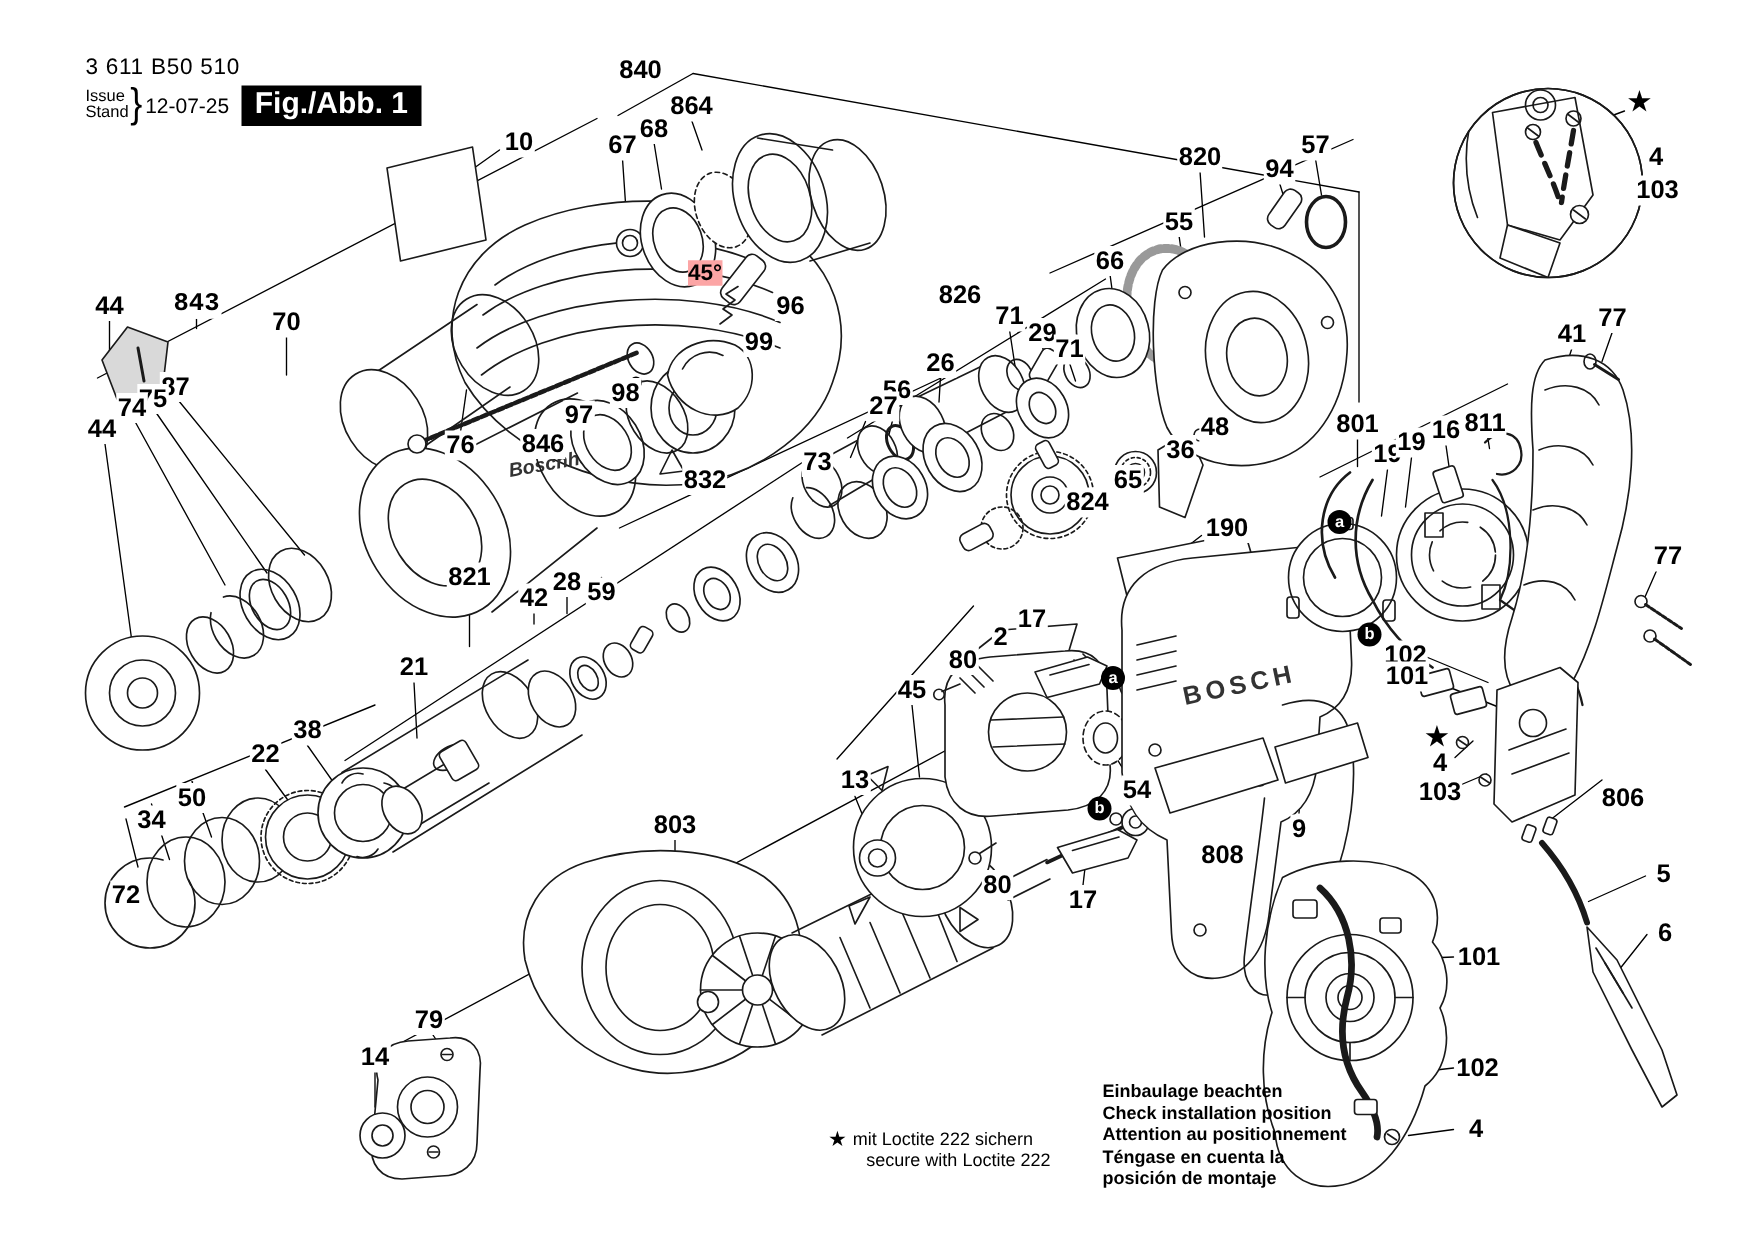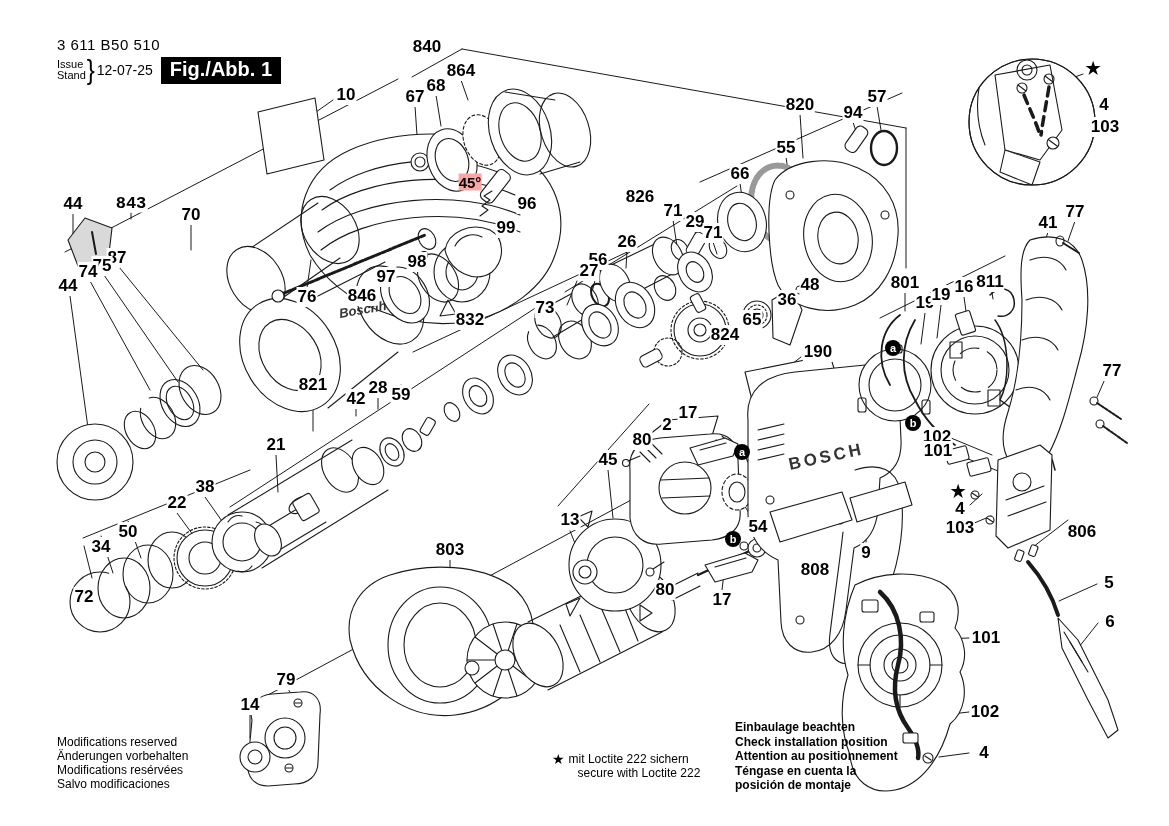--- a/index.html
+++ b/index.html
@@ -461,26 +461,20 @@
     <div class="issue-col">
       <span>Issue</span>
       <span>Stand</span>
     </div>
     <span class="brace">}</span>
     <span class="date">12-07-25</span>
     <span class="figbox">Fig./Abb. 1</span>
   </div>
 </div>
 
-<div class="note" style="left:57px;top:735px;">
-  <div>Modifications reserved</div>
-  <div>Änderungen vorbehalten</div>
-  <div>Modifications resérvées</div>
-  <div>Salvo modificaciones</div>
-</div>
 
 <div class="loctite">
   <span class="star">★</span>
   <span>
     <div>mit Loctite 222 sichern</div>
     <div class="l2">secure with Loctite 222</div>
   </span>
 </div>
 
 <div class="note bold" style="left:735px;top:720px;">

